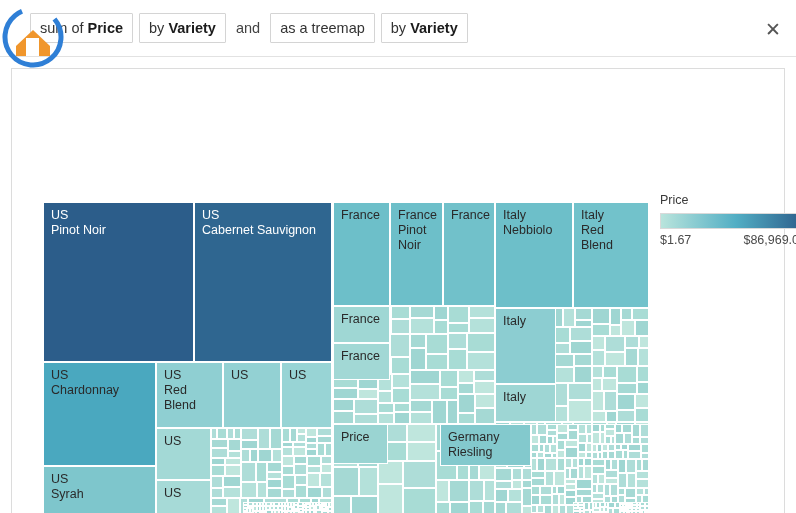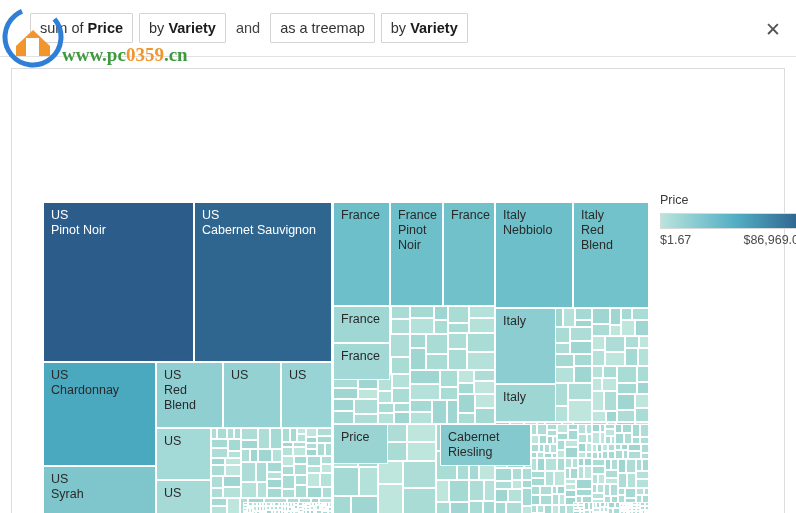--- a/index.html
+++ b/index.html
@@ -804,21 +804,21 @@
 Red
 Blend</div>
         </div>
         <div class="cell" style="left: 452px; top: 106px; width: 61px; height: 76px; background: rgb(140, 205, 209);">
           <div class="t">Italy</div>
         </div>
         <div class="cell" style="left: 452px; top: 182px; width: 61px; height: 38px; background: rgb(158, 214, 212);">
           <div class="t">Italy</div>
         </div>
         <div class="cell" style="left: 397px; top: 222px; width: 91px; height: 42px; background: rgb(131, 201, 205);">
-          <div class="t">Cabernet
+          <div class="t">Germany
 Riesling</div>
         </div>
       </div>
 
     <div class="legend">
       <div class="ttl">Price</div>
       <div class="ramp" id="ramp" style="background: linear-gradient(to right, rgb(185, 228, 220) 0%, rgb(82, 174, 196) 52%, rgb(44, 93, 138) 100%);"></div>
       <div class="ticks">
         <span>$1.67</span>
         <span>$86,969.00</span>
@@ -826,16 +826,15 @@
     </div>
   </div>
 
   <div class="wm">
     <svg width="66" height="62" viewBox="0 0 66 62">
       <circle cx="31" cy="31" r="28" fill="none" stroke="#2f7fd6" stroke-width="5" stroke-dasharray="140 36" transform="rotate(-40 31 31)"></circle>
       <path d="M14 40 L31 24 L48 40 L48 50 L14 50 Z" fill="#f0962c"></path>
       <rect x="24" y="32" width="13" height="18" fill="#ffffff"></rect>
       <circle cx="18" cy="17" r="3" fill="#ffffff"></circle>
     </svg>
-    <div class="url"><span>www.pc</span><span class="o">0359</span><span>.cn</span></div>
   </div>
 
 </div>
 
 </body></html>

